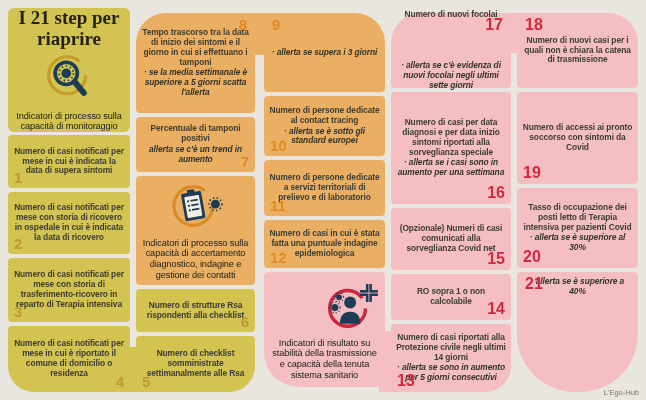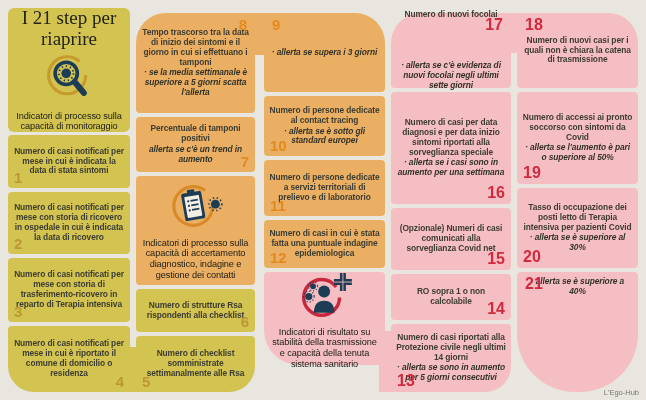--- a/index.html
+++ b/index.html
@@ -30,21 +30,21 @@
   }
   .num{position:absolute;font-weight:bold;font-size:15px;line-height:1;}
   .num.red{color:#d12a3e;font-size:16px;}
   .num.orangenum{color:#e28a1f;}
   .num.ochre{color:#bd9733;}
   .bl{left:6px;bottom:3px;}
   .br{right:6px;bottom:3px;}
   .tl{left:8px;top:4px;}
   .tr{right:8px;top:4px;}
   .title{
-    font-family:"Liberation Serif",serif;font-weight:normal;font-size:19px;
+    font-family:"Liberation Serif",serif;font-weight:bold;font-size:19px;
     line-height:1.1;color:#232318;margin-bottom:2px;
   }
   .icon{display:block;margin:1px 0;}
   .watermark{
     position:absolute;right:7px;bottom:3px;font-size:7.5px;color:#77776d;text-align:right;
   }
 </style>
 </head>
 <body>
 
@@ -64,21 +64,21 @@
         <circle cx="25" cy="22" r="5.2" fill="#1d3c55"></circle>
         <circle cx="25" cy="22" r="7.8" fill="none" stroke="#1d3c55" stroke-width="2" stroke-dasharray="1.5 3"></circle>
         <line x1="34" y1="31" x2="44" y2="43" stroke="#1d3c55" stroke-width="6.5" stroke-linecap="round"></line>
       </svg>
     </span>
     <div class="caption">Indicatori di processo sulla capacità di monitoraggio</div>
   </div>
 
   <div class="block yellow" style="left:8px;top:135px;width:122px;height:53px;">
     <span class="num ochre bl">1</span>
-    <div class="txt">Numero di casi notificati per mese in cui è indicata la data di stata sintomi</div>
+    <div class="txt">Numero di casi notificati per mese in cui è indicata la data di supera sintomi</div>
   </div>
   <div class="block yellow" style="left:8px;top:192px;width:122px;height:62px;">
     <span class="num ochre bl">2</span>
     <div class="txt">Numero di casi notificati per mese con storia di ricovero in ospedale in cui è indicata la data di ricovero</div>
   </div>
   <div class="block yellow" style="left:8px;top:258px;width:122px;height:64px;">
     <span class="num ochre bl">3</span>
     <div class="txt">Numero di casi notificati per mese con storia di trasferimento-ricovero in reparto di Terapia intensiva</div>
   </div>
   <div class="block yellow" style="left:8px;top:326px;width:122px;height:66px;border-radius:4px 4px 0 26px;">
@@ -136,21 +136,21 @@
     <div class="alert">· allerta se è sotto gli standard europei</div>
   </div>
   <div class="block orange" style="left:264px;top:160px;width:121px;height:56px;">
     <span class="num orangenum bl">11</span>
     <div class="txt">Numero di persone dedicate a servizi territoriali di prelievo e di laboratorio</div>
   </div>
   <div class="block orange" style="left:264px;top:220px;width:121px;height:48px;">
     <span class="num orangenum bl">12</span>
     <div class="txt">Numero di casi in cui è stata fatta una puntuale indagine epidemiologica</div>
   </div>
-  <div class="block pink" style="left:264px;top:272px;width:121px;height:93px;border-radius:4px 4px 0 35px;">
+  <div class="block pink" style="left:264px;top:272px;width:121px;height:115px;border-radius:4px 4px 0 35px;align-items:flex-end;">
     <span class="icon">
       <svg width="58" height="50" viewBox="0 0 68 56">
         <circle cx="30" cy="32" r="21" fill="none" stroke="#c8273c" stroke-width="4" stroke-dasharray="118 14"></circle>
         <circle cx="33" cy="25" r="7" fill="#1d3c55"></circle>
         <path d="M21 50 q0-14 12-14 q12 0 12 14 z" fill="#1d3c55"></path>
         <circle cx="20" cy="19" r="3.4" fill="#1d3c55"></circle>
         <circle cx="20" cy="19" r="5.3" fill="none" stroke="#1d3c55" stroke-width="1.5" stroke-dasharray="1.1 2.3"></circle>
         <circle cx="15" cy="31" r="4.2" fill="#1d3c55"></circle>
         <circle cx="15" cy="31" r="6.3" fill="none" stroke="#1d3c55" stroke-width="1.6" stroke-dasharray="1.2 2.5"></circle>
         <path d="M51.5 3.5 h7 v7 h7 v7 h-7 v7 h-7 v-7 h-7 v-7 h7 z" fill="#1d3c55"></path>
@@ -185,21 +185,20 @@
     <div class="alert">· allerta se sono in aumento per 5 giorni consecutivi</div>
   </div>
 
   <div class="block pink" style="left:517px;top:13px;width:121px;height:75px;border-radius:4px 30px 4px 4px;align-items:center;">
     <span class="num red tl">18</span>
     <div class="txt">Numero di nuovi casi per i quali non è chiara la catena di trasmissione</div>
   </div>
   <div class="block pink" style="left:517px;top:92px;width:121px;height:92px;">
     <span class="num red bl">19</span>
     <div class="txt">Numero di accessi ai pronto soccorso con sintomi da Covid</div>
-    <div class="alert">· allerta se l'aumento è pari o superiore al 50%</div>
   </div>
   <div class="block pink" style="left:517px;top:188px;width:121px;height:80px;">
     <span class="num red bl">20</span>
     <div class="txt">Tasso di occupazione dei posti letto di Terapia intensiva per pazienti Covid</div>
     <div class="alert">· allerta se è superiore al 30%</div>
   </div>
   <div class="block pink" style="left:517px;top:272px;width:121px;height:120px;border-radius:4px 4px 58px 58px;justify-content:space-between;">
     <span class="num red tl">21</span>
     <div class="alert">· allerta se è superiore a 40%</div>
   </div>

